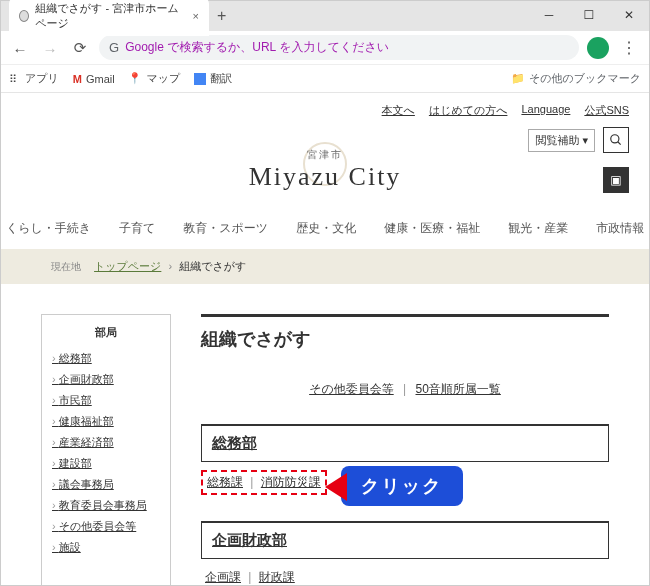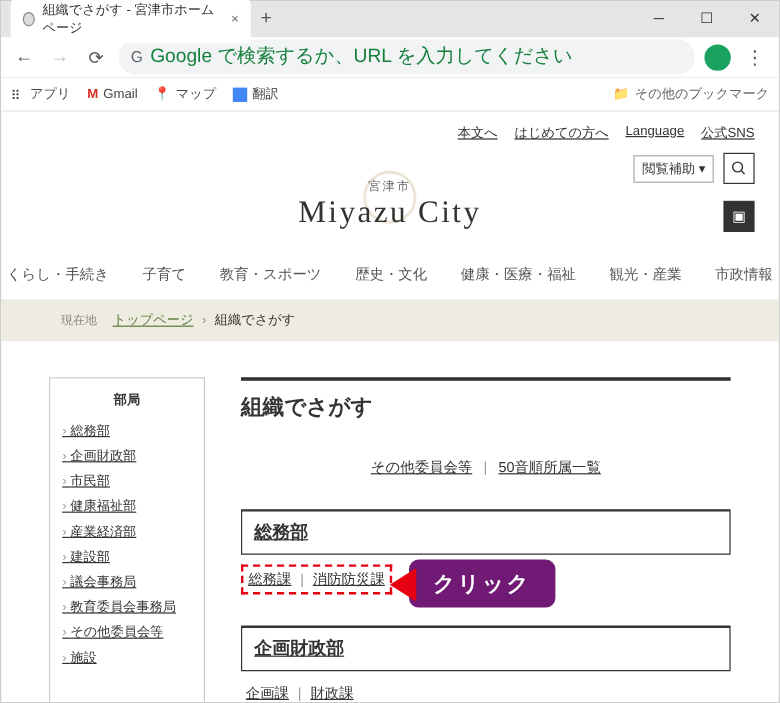--- a/index.html
+++ b/index.html
@@ -10,21 +10,21 @@
 .tab-favicon { width: 12px; height: 12px; border: 1px solid #888; border-radius: 50%; background: #ddd; }
 .tab-close { color: #666; cursor: pointer; margin-left: 4px; }
 .new-tab { padding: 4px 8px; font-size: 16px; color: #555; }
 .win-controls { position: absolute; right: 0; top: 0; display: flex; }
 .win-btn { width: 40px; height: 28px; display: flex; align-items: center; justify-content: center; font-size: 12px; }
 .addr-bar { height: 34px; display: flex; align-items: center; padding: 0 8px; gap: 8px; background: #fff; border-bottom: 1px solid #eee; }
 .nav-btn { width: 22px; text-align: center; color: #555; font-size: 15px; }
 .nav-btn.disabled { color: #bbb; }
 .url-box { flex: 1; display: flex; align-items: center; background: #f1f3f4; border-radius: 14px; padding: 4px 10px; gap: 6px; }
 .url-icon { color: #5f6368; font-size: 13px; }
-.url-text { color: #15803d; font-size: 16px; }
+.url-text { color: #a21caf; font-size: 12px; }
 .avatar { width: 22px; height: 22px; border-radius: 50%; background: #1aa260; }
 .menu-dots { font-size: 16px; color: #555; padding: 0 4px; }
 .bookmarks { height: 28px; display: flex; align-items: center; padding: 0 8px; gap: 14px; background: #fff; border-bottom: 1px solid #e5e5e5; font-size: 11px; }
 .bm-item { display: flex; align-items: center; gap: 4px; color: #444; }
 .bm-grid { width: 12px; height: 12px; display: inline-block; }
 .bm-m { color: #d93025; font-weight: bold; }
 .bm-pin { color: #ea4335; }
 .bm-trans { width: 12px; height: 12px; background: #4285f4; display: inline-block; }
 .bm-other { margin-left: auto; color: #5f6368; display: flex; align-items: center; gap: 4px; }
 .bm-folder { color: #5f6368; }
@@ -70,21 +70,21 @@
 .dept-block { margin-bottom: 18px; }
 .dept-title { border: 1px solid #333; border-top: 2px solid #333; padding: 8px 10px; font-size: 15px; font-weight: bold; text-decoration: underline; }
 .dept-links { padding: 10px 4px; font-size: 12px; }
 .dept-links a { color: #333; text-decoration: underline; }
 .dept-links .sep { margin: 0 4px; color: #999; }
 
 .highlight-box { display: inline-block; border: 2px dashed #e60012; padding: 2px 4px; margin: -2px -4px; }
 
 .callout { position: absolute; left: 340px; top: 182px; pointer-events: none; }
 .callout-arrow { width: 0; height: 0; border-top: 14px solid transparent; border-bottom: 14px solid transparent; border-right: 22px solid #e60012; position: absolute; left: -16px; top: 7px; }
-.callout-body { background: #701a75; color: #fff; font-size: 18px; font-weight: bold; padding: 8px 20px; border-radius: 8px; letter-spacing: 2px; }
+.callout-body { background: #1d4ed8; color: #fff; font-size: 18px; font-weight: bold; padding: 8px 20px; border-radius: 8px; letter-spacing: 2px; }
 </style>
 </head>
 <body>
 
 <div class="browser-chrome">
 
   <div class="titlebar">
     <div class="tab">
       <span class="tab-favicon"></span>
       <span>組織でさがす - 宮津市ホームページ</span>

